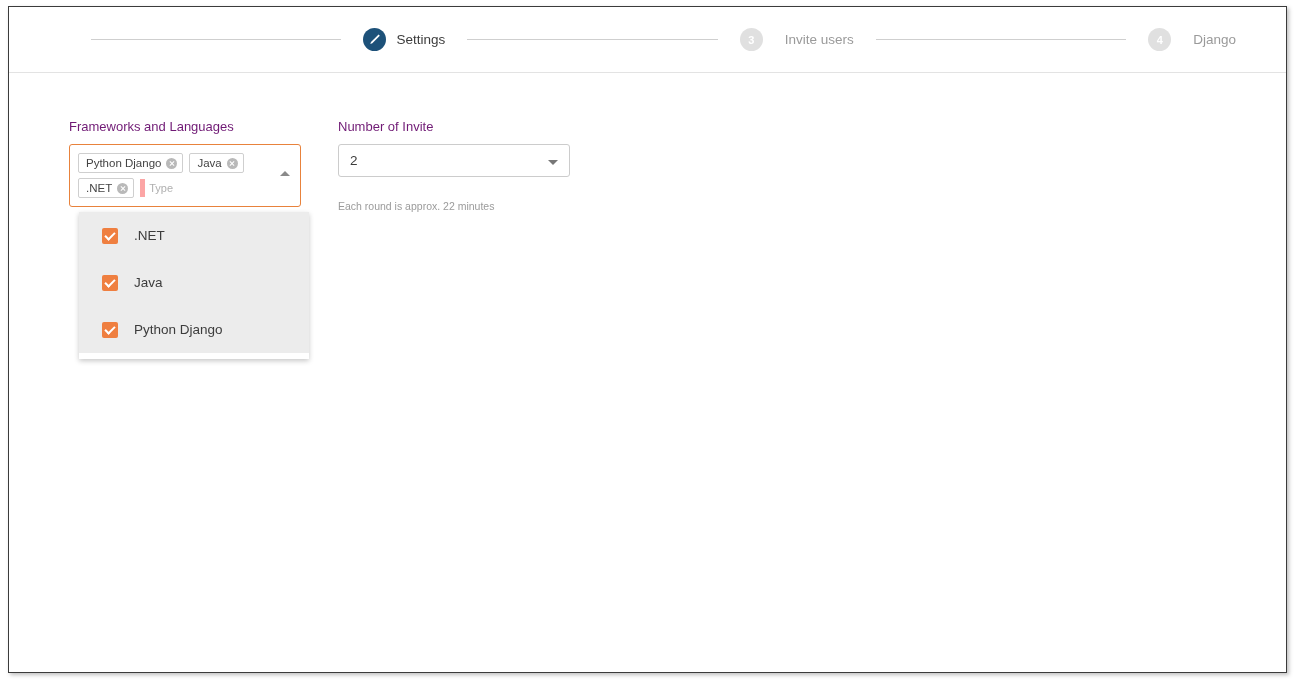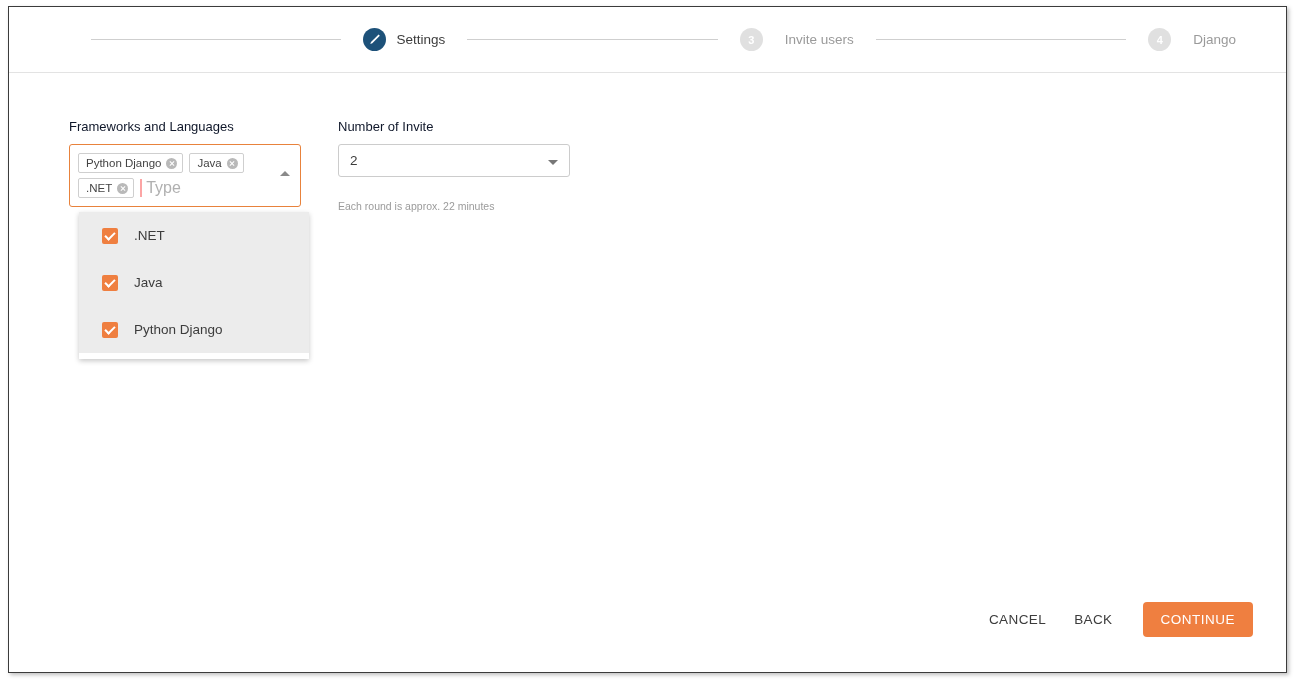--- a/index.html
+++ b/index.html
@@ -76,21 +76,21 @@
     padding: 46px 0 0 0;
     height: 600px;
   }
   .fields-row {
     display: flex;
     align-items: flex-start;
     padding-left: 60px;
   }
   .field-label {
     font-size: 13px;
-    color: #0f172a;
+    color: #701a75;
     margin-bottom: 10px;
   }
 
   
   .multiselect-col { width: 232px; position: relative; }
   .multiselect {
     position: relative;
     border: 1px solid #e8823c;
     border-radius: 3px;
     background: #ffffff;
@@ -127,27 +127,27 @@
     position: absolute;
     left: 2.5px; top: 5px;
     width: 6px; height: 1px;
     background: #ffffff;
   }
   .chip-x::before { transform: rotate(45deg); }
   .chip-x::after  { transform: rotate(-45deg); }
   .type-input {
     border: none;
     outline: none;
-    font-size: 16px;
+    font-size: 11px;
     color: #9b9b9b;
     width: 84px;
     height: 18px;
     padding: 0 0 0 4px;
     background: transparent;
-    border-left: 2px solid #fca5a5;
+    border-left: 5px solid #fca5a5;
     font-family: "Liberation Sans", sans-serif;
   }
   .type-input::placeholder { color: #b0b0b0; }
   .caret-up {
     position: absolute;
     right: 10px; top: 26px;
     width: 0; height: 0;
     border-left: 5px solid transparent;
     border-right: 5px solid transparent;
     border-bottom: 5px solid #8a8a8a;
@@ -342,20 +342,15 @@
         <div class="field-label">Number of Invite</div>
         <div class="select-box">
           <span>2</span>
           <span class="caret-down"></span>
         </div>
         <div class="helper">Each round is approx. 22 minutes</div>
       </div>
 
     </div>
 
-    <div class="footer">
-      <button class="txt-btn">CANCEL</button>
-      <button class="txt-btn">BACK</button>
-      <button class="primary-btn">CONTINUE</button>
-    </div>
 
   </div>
 </div>
 
 </body></html>

